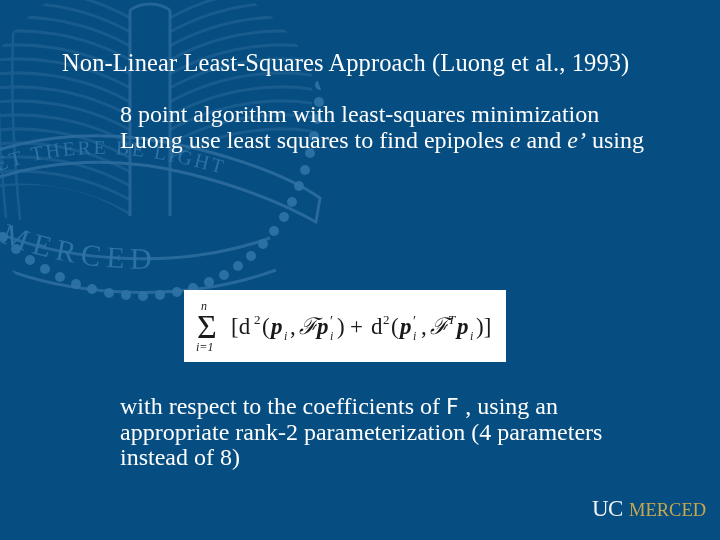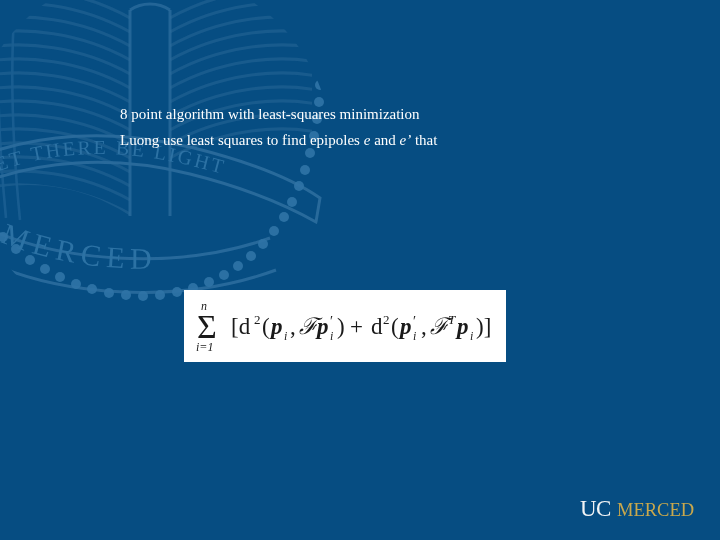--- a/index.html
+++ b/index.html
@@ -40,21 +40,21 @@
     line-height: 30px;
     letter-spacing: 0.1px;
     white-space: nowrap;
     color: #ffffff;
   }
 
   
   .body-block {
     position: absolute;
     left: 120px;
-    font-size: 15px;
+    font-size: 24px;
     line-height: 25.6px;
     color: #ffffff;
   }
   #block-main  { top: 102px;  width: 540px; }
   #block-min   { top: 233px;  width: 300px; }
   #block-tail  { top: 394px;  width: 530px; }
 
   .body-line { white-space: nowrap; }
   #block-tail .body-line { white-space: normal; }
 
@@ -90,21 +90,21 @@
     display: flex;
     align-items: center;
     justify-content: center;
     overflow: hidden;
   }
   #formula-box svg { display: block; }
 
   
   #logo {
     position: absolute;
-    left: 580px;
+    left: 592px;
     top: 494px;
     width: 118px;
     height: 30px;
   }
   #logo svg { display: block; width: 100%; height: 100%; }
 </style>
 </head>
 <body>
 
 <div id="slide">
@@ -224,24 +224,25 @@
           <circle cx="52" cy="283" r="5"></circle>
             <circle cx="39" cy="271" r="5"></circle>
           <circle cx="27" cy="258" r="5"></circle>
             <circle cx="16" cy="244" r="5"></circle>
           <circle cx="7" cy="229" r="5"></circle>
         </g>
       </g>
     </svg>
   </div>
 
+  <div id="title">Non-Linear Least-Squares Approach (Luong et al., 1993)</div>
 
   <div id="block-main" class="body-block">
     <div class="body-line">8 point algorithm with least-squares minimization</div>
-    <div class="body-line"><span>Luong use least squares to find epipoles </span><span class="it">e</span><span> and </span><span class="it">e’</span><span> that</span></div>
+    <div class="body-line"><span>Luong use least squares to find epipoles </span><span class="it">e</span><span> and </span><span class="it">e’</span><span> using</span></div>
   </div>
 
 
   <div id="formula-box">
     <svg width="300" height="60" viewBox="0 0 300 60" xmlns="http://www.w3.org/2000/svg" role="img">
       <g fill="#1a1a1a" font-family="Liberation Serif, DejaVu Serif, serif">
 
         <text x="6" y="14" font-size="12" font-style="italic">n</text>
         <text x="2" y="42" font-size="34">Σ</text>
         <text x="1" y="55" font-size="12" font-style="italic">i=1</text>
@@ -269,20 +270,23 @@
         <text x="226" y="38" font-size="23">,</text>
         <text x="235" y="38" font-size="23" font-style="italic">ℱ</text>
         <text x="253" y="28" font-size="13" font-style="italic">T</text>
         <text x="262" y="38" font-size="23" font-style="italic" font-weight="bold">p</text>
         <text x="275" y="44" font-size="12" font-style="italic">i</text>
         <text x="281" y="38" font-size="23">)]</text>
       </g>
     </svg>
   </div>
 
+  <div id="block-tail" class="body-block">
+    <span class="body-line">with respect to the coefficients of </span><span class="monoF">F</span><span> , using an appropriate rank-2 parameterization (4 parameters instead of 8)</span>
+  </div>
 
   <div id="logo">
     <svg viewBox="0 0 236 60" xmlns="http://www.w3.org/2000/svg">
       <text x="0" y="44" font-family="Liberation Serif, DejaVu Serif, serif" font-size="46" fill="#f2f4f5" letter-spacing="-1">UC</text>
       <text x="74" y="44" font-family="Liberation Serif, DejaVu Serif, serif" font-size="37" fill="#c9a84c" letter-spacing="0">MERCED</text>
     </svg>
   </div>
 
 </div>
 

